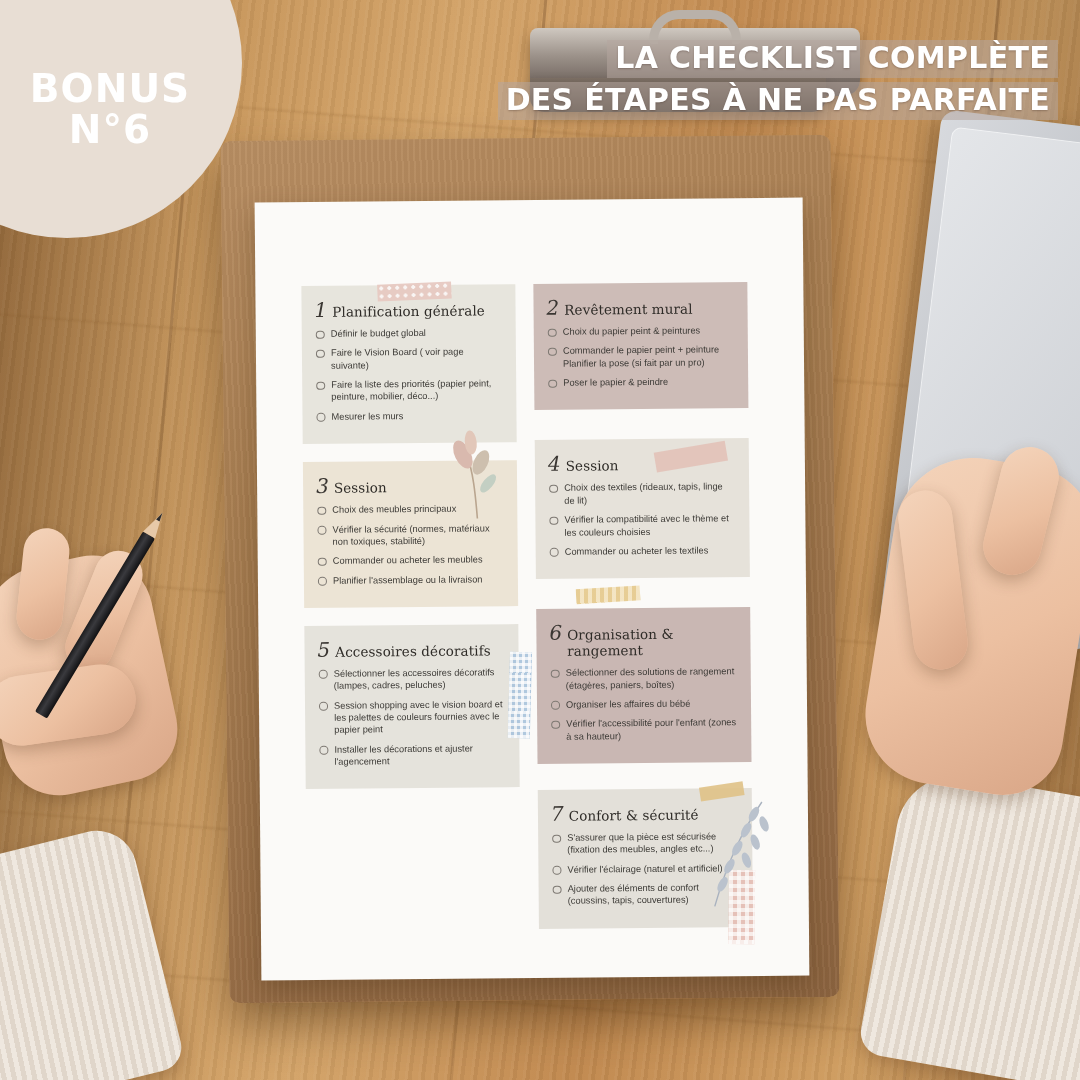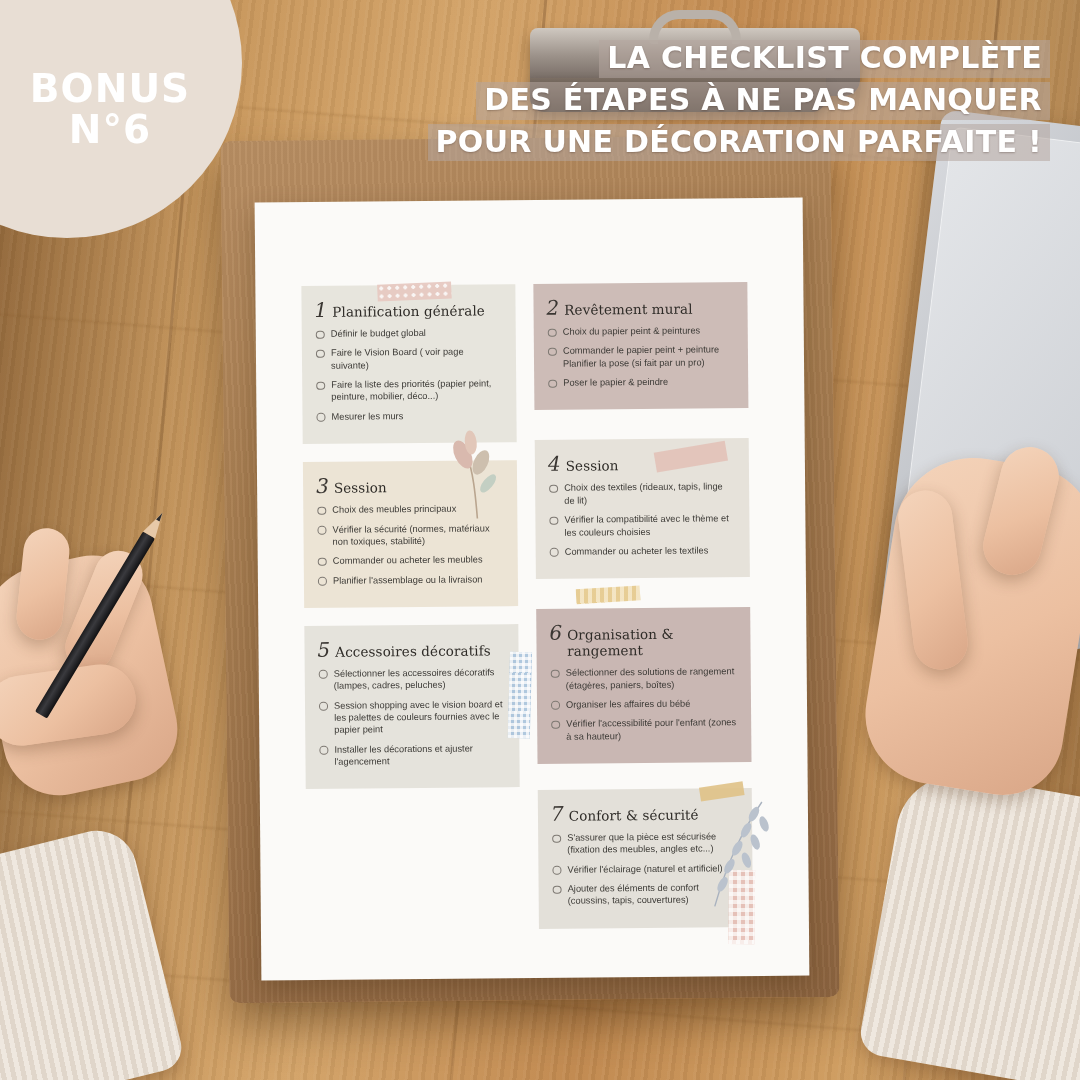--- a/index.html
+++ b/index.html
@@ -325,21 +325,21 @@
     font-family: "DejaVu Sans", sans-serif;
     font-weight: bold;
     font-size: 39px;
     letter-spacing: 1px;
     color: #ffffff;
     line-height: 1.15;
   }
 
   .headline {
     position: absolute;
-    right: 30px;
+    right: 22px;
     top: 40px;
     z-index: 12;
     text-align: right;
     display: flex;
     flex-direction: column;
     align-items: flex-end;
     gap: 4px;
   }
   .headline span {
     display: inline-block;
@@ -525,17 +525,16 @@
     <div class="skin" style="right:60px; top:16px; width:58px; height:130px; border-radius:30px; transform:rotate(14deg);"></div>
   </div>
 
   <div class="bonus-badge">
     <div class="bonus-line1">BONUS</div>
     <div class="bonus-line2">N°6</div>
   </div>
 
   <div class="headline">
     <span>LA CHECKLIST COMPLÈTE</span>
-    <span>DES ÉTAPES À NE PAS MANQUER</span>
-    <span>POUR UNE DÉCORATION PARFAITE !</span>
+    <span>DES ÉTAPES À NE PAS PARFAITE</span>
   </div>
 
 </div>
 
 </body></html>

